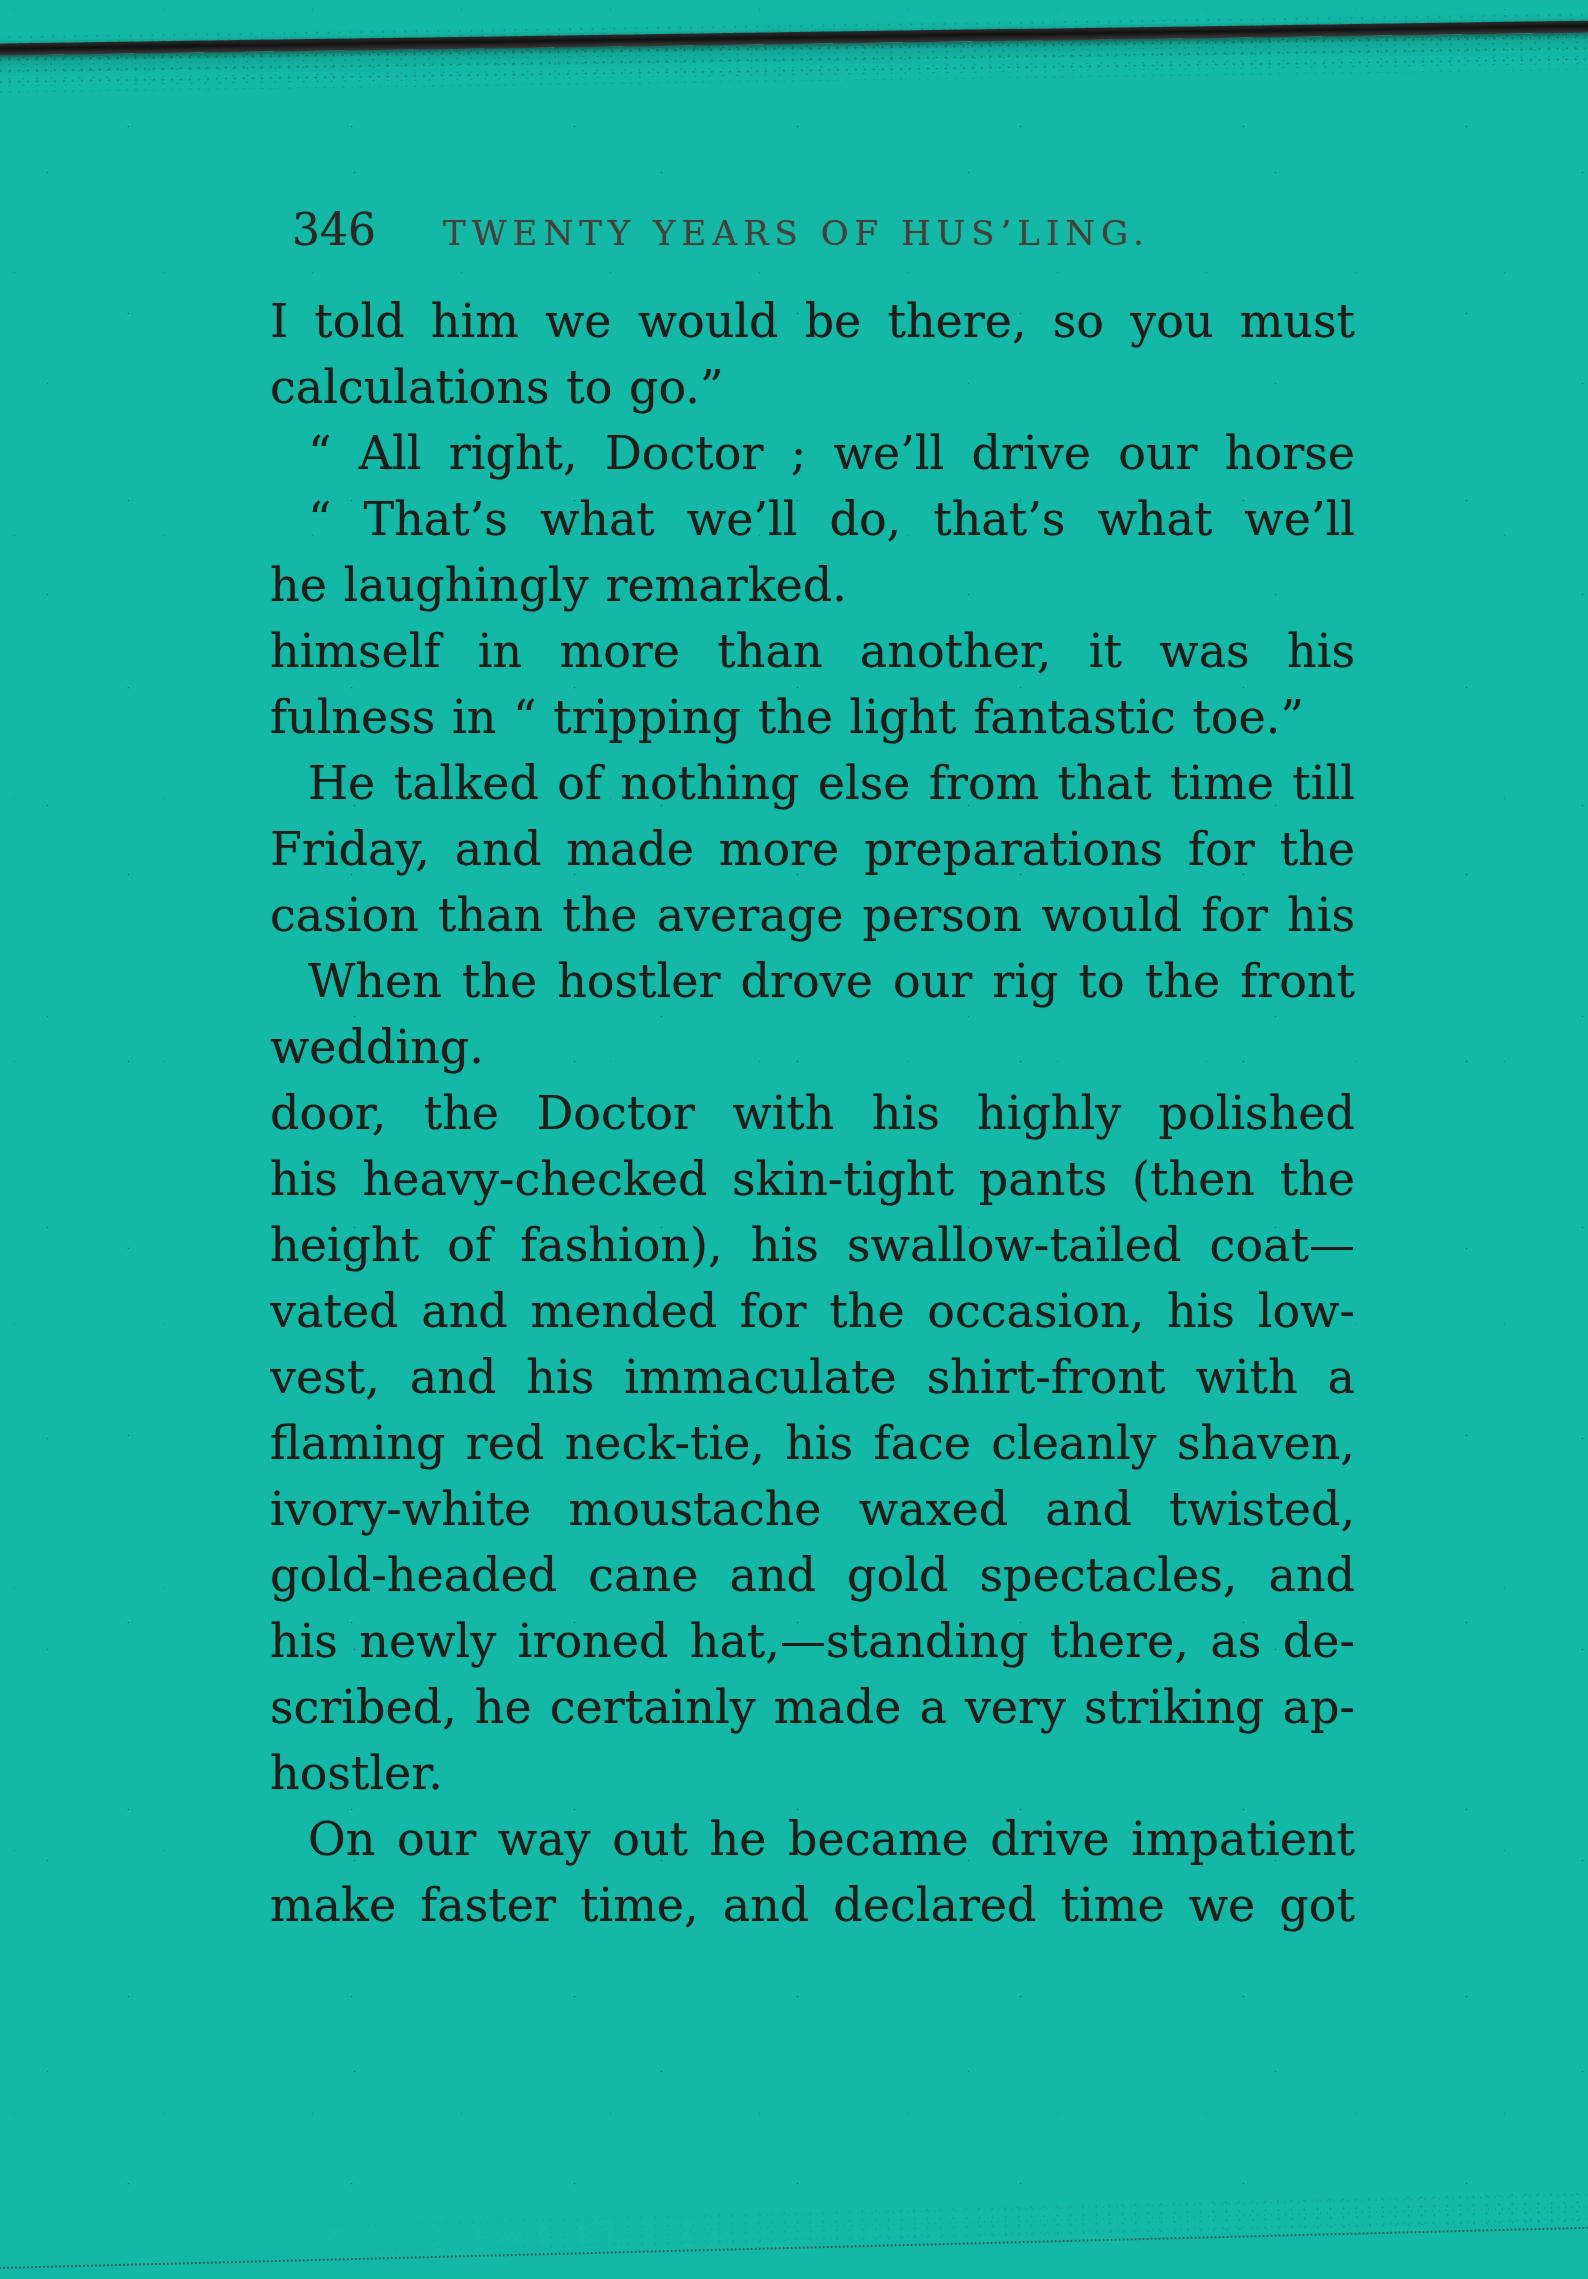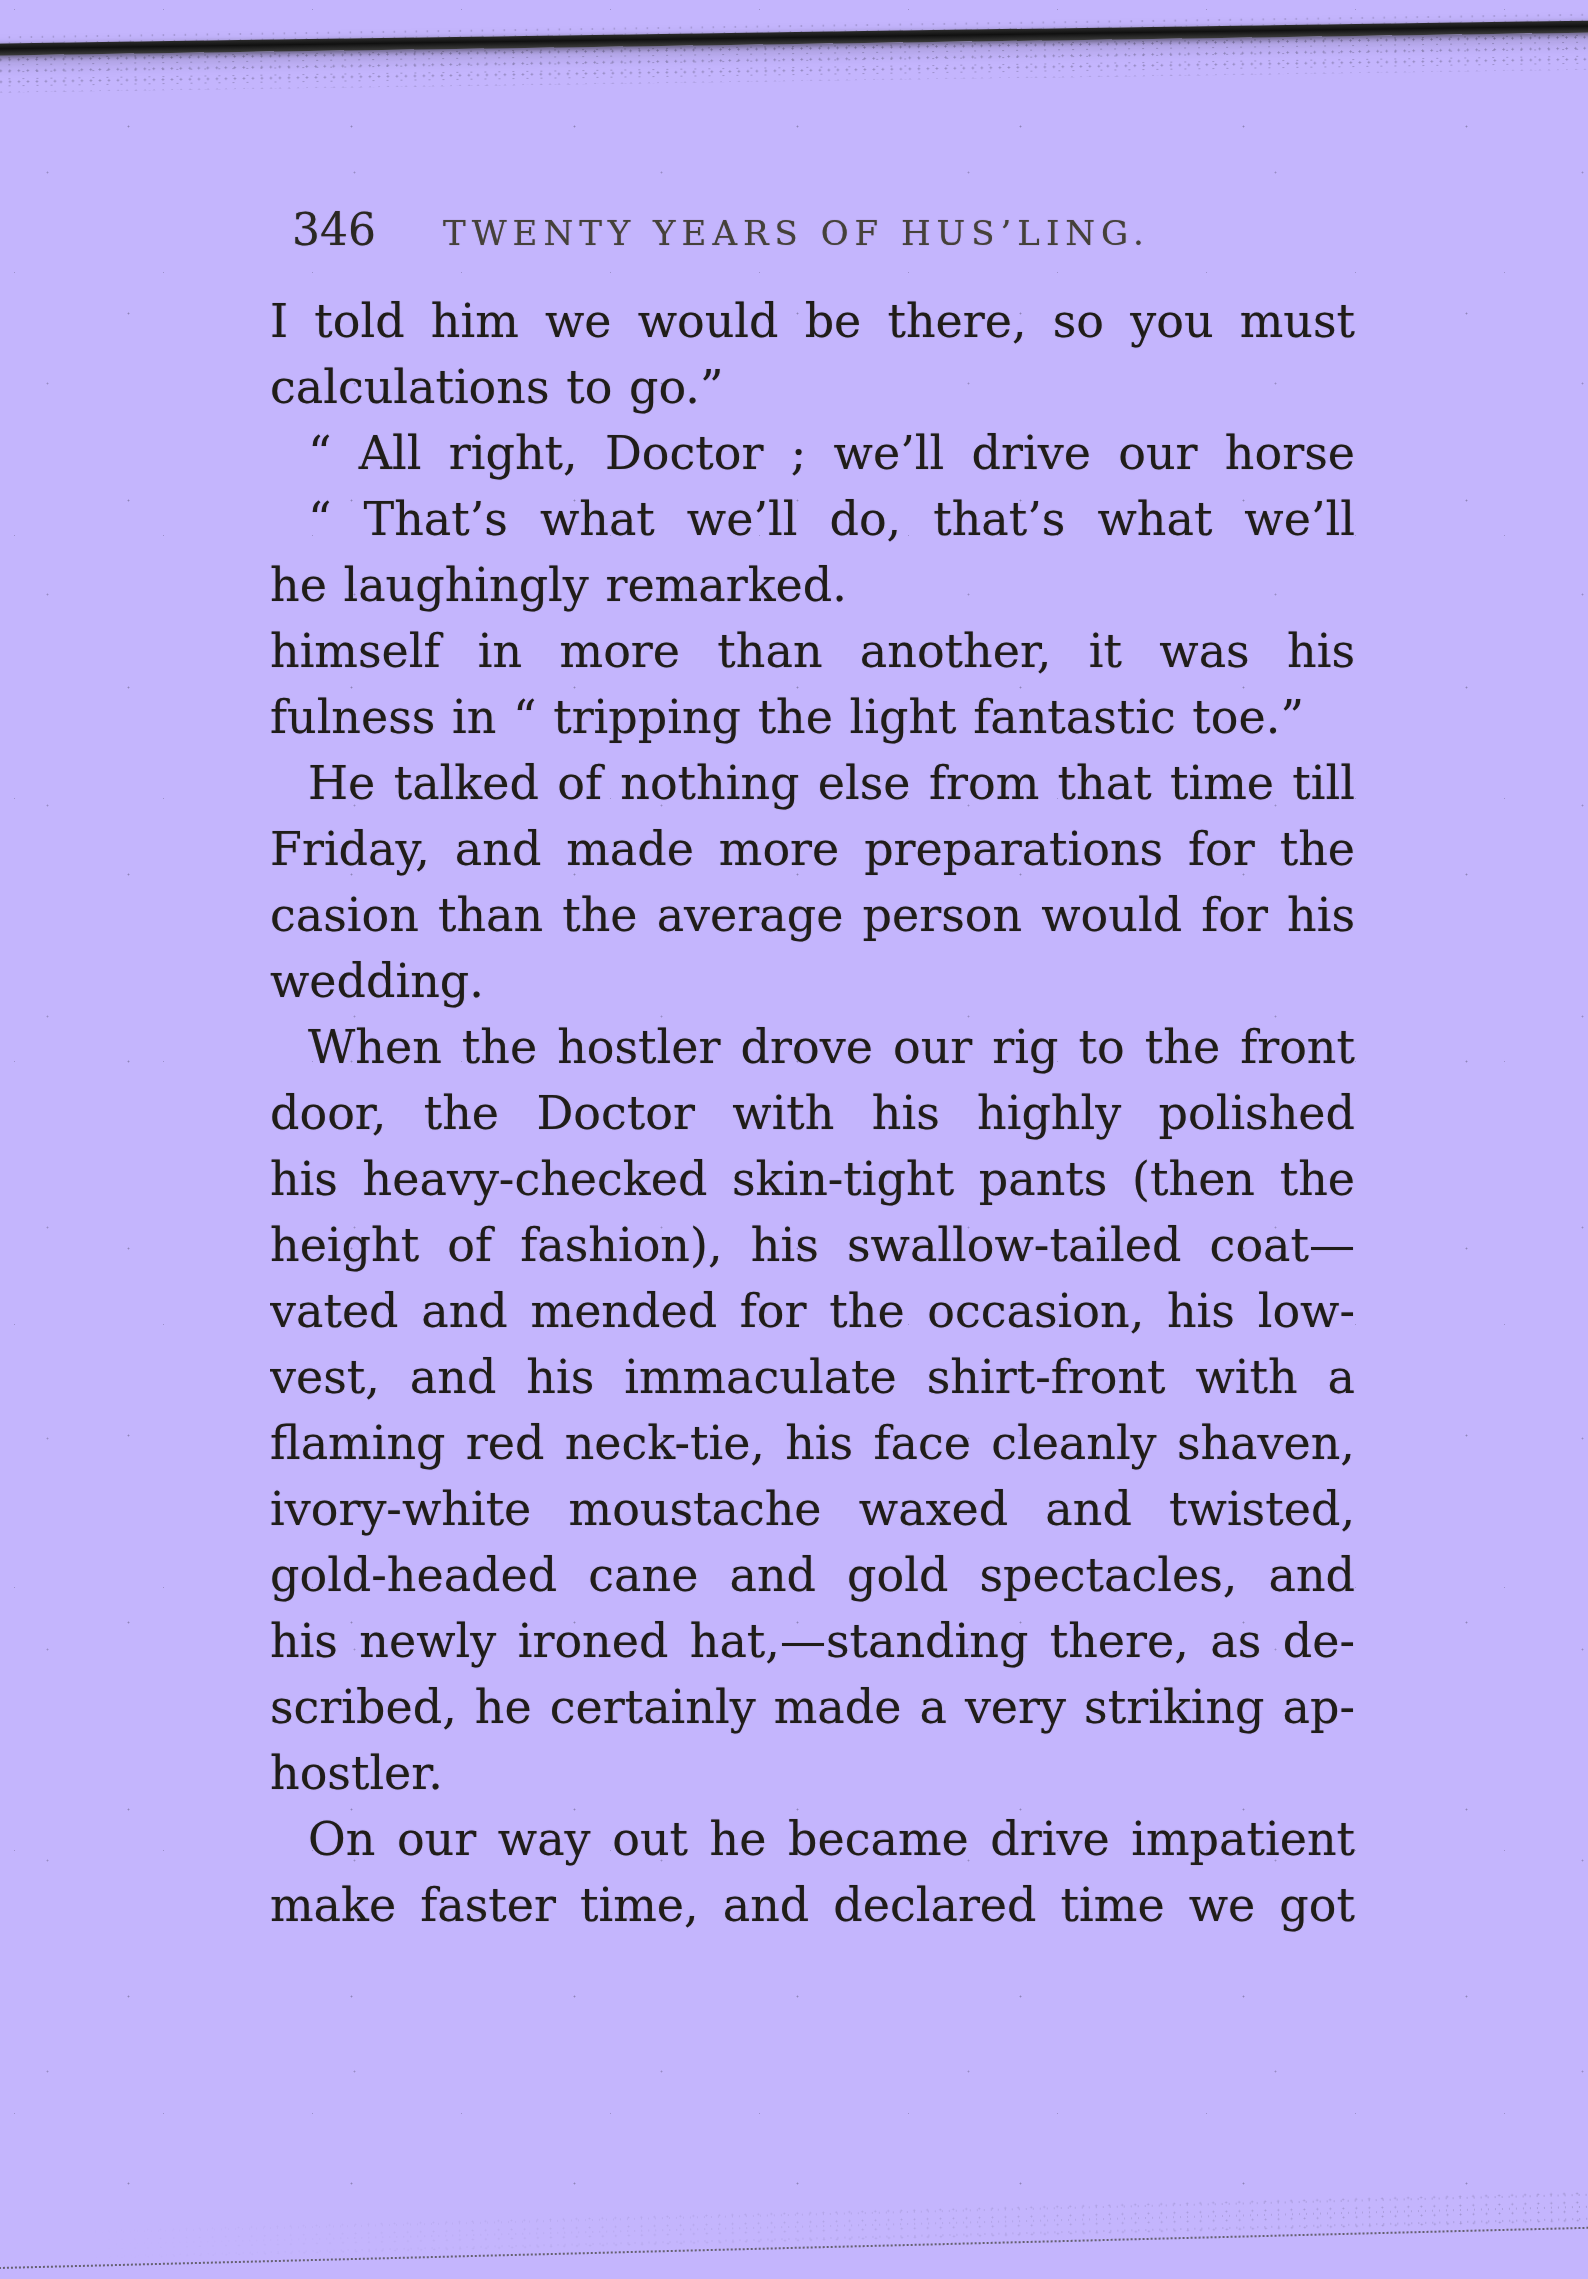--- a/index.html
+++ b/index.html
@@ -1,19 +1,19 @@
 <!DOCTYPE html>
 <html><head>
 <meta charset="utf-8">
 <style>
   html,body{margin:0;padding:0;background:#ffffff;}
   .page{
     position:relative;
     width:1588px;height:2279px;
-    background:#c4b5fd;
+    background:#14b8a6;
     overflow:hidden;
     font-family:"DejaVu Serif", serif;
     color:#1c1a17;
   }
   
   .scan-band-top{
     position:absolute;top:44px;left:-40px;width:1720px;height:12px;
     background:linear-gradient(to bottom,#2b2b2b,#101010 45%,#3a3a3a);
     transform:rotate(-0.82deg);transform-origin:0 50%;
     box-shadow:0 2px 5px rgba(25,25,25,.5),0 7px 16px rgba(25,25,25,.22);
@@ -109,23 +109,23 @@
       <div class="line">himself in more than another, it was his grace-</div>
 
       <div class="line para-end">fulness in “ tripping the light fantastic toe.”</div>
 
       <div class="line indent">He talked of nothing else from that time till</div>
 
       <div class="line">Friday, and made more preparations for the oc-</div>
 
       <div class="line">casion than the average person would for his own</div>
 
+      <div class="line indent">When the hostler drove our rig to the front</div>
+
       <div class="line para-end">wedding.</div>
-
-      <div class="line indent">When the hostler drove our rig to the front</div>
 
       <div class="line">door, the Doctor with his highly polished boots,</div>
 
       <div class="line">his heavy-checked skin-tight pants (then the</div>
 
       <div class="line">height of fashion), his swallow-tailed coat—reno-</div>
 
       <div class="line">vated and mended for the occasion, his low-cut</div>
 
       <div class="line">vest, and his immaculate shirt-front with a large</div>

